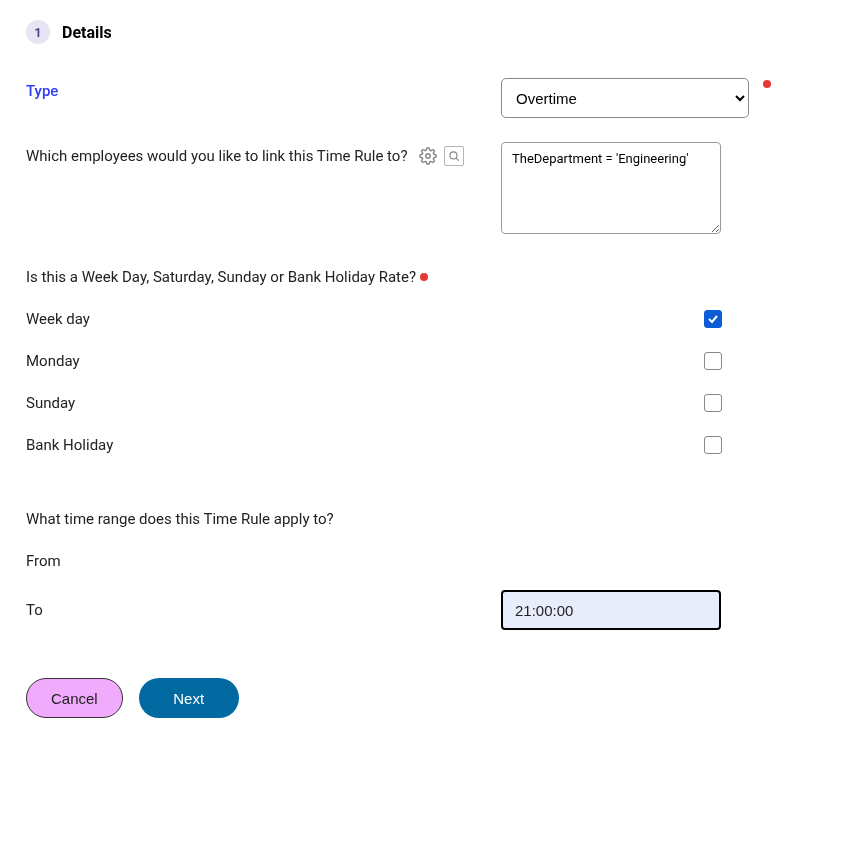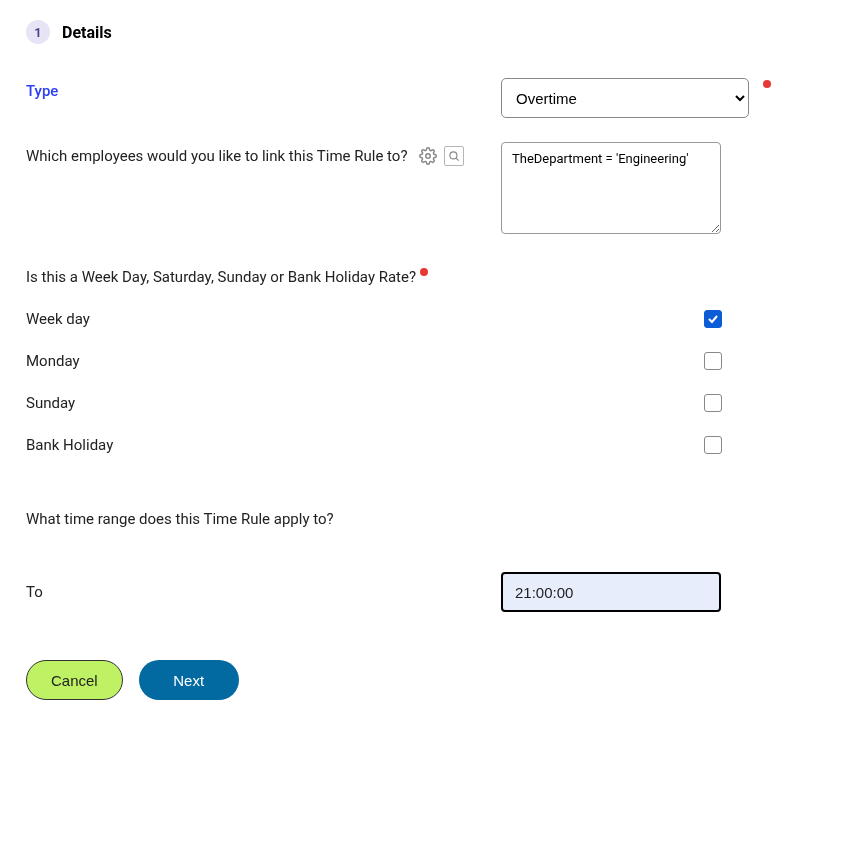--- a/index.html
+++ b/index.html
@@ -115,21 +115,21 @@
       padding: 8px 10px;
       font-size: 13px;
       resize: both;
       font-family: inherit;
     }
     .section-q {
       margin-top: 34px;
       margin-bottom: 24px;
       color: #222;
       display: flex;
-      align-items: flex-start;
+      align-items: center;
       gap: 4px;
     }
     .check-row {
       display: flex;
       align-items: center;
       justify-content: space-between;
       max-width: 696px;
       margin-bottom: 24px;
     }
     .check-row .check-label {
@@ -184,21 +184,21 @@
       height: 40px;
       padding: 0 24px;
       border-radius: 22px;
       font-size: 15px;
       cursor: pointer;
       display: inline-flex;
       align-items: center;
       justify-content: center;
     }
     .btn-cancel {
-      background: #bef264;
+      background: #f0abfc;
       border: 1.5px solid #333;
       color: #222;
     }
     .btn-next {
       background: #0369a1;
       border: none;
       color: #fff;
       font-weight: 500;
       min-width: 100px;
     }
@@ -276,20 +276,21 @@
   <div class="checkbox-box">
     
   </div>
 </div>
 
 <div class="section-q" style="margin-top:56px;">
   <span>What time range does this Time Rule apply to?</span>
 </div>
 
 <div class="time-row">
+  <span class="t-label">From</span>
 </div>
 <div class="time-row">
   <span class="t-label">To</span>
   <input class="time-input focused" type="text" value="21:00:00" style="">
 </div>
 
 <div class="buttons">
   <button class="btn btn-cancel">Cancel</button>
   <button class="btn btn-next">Next</button>
 </div>

